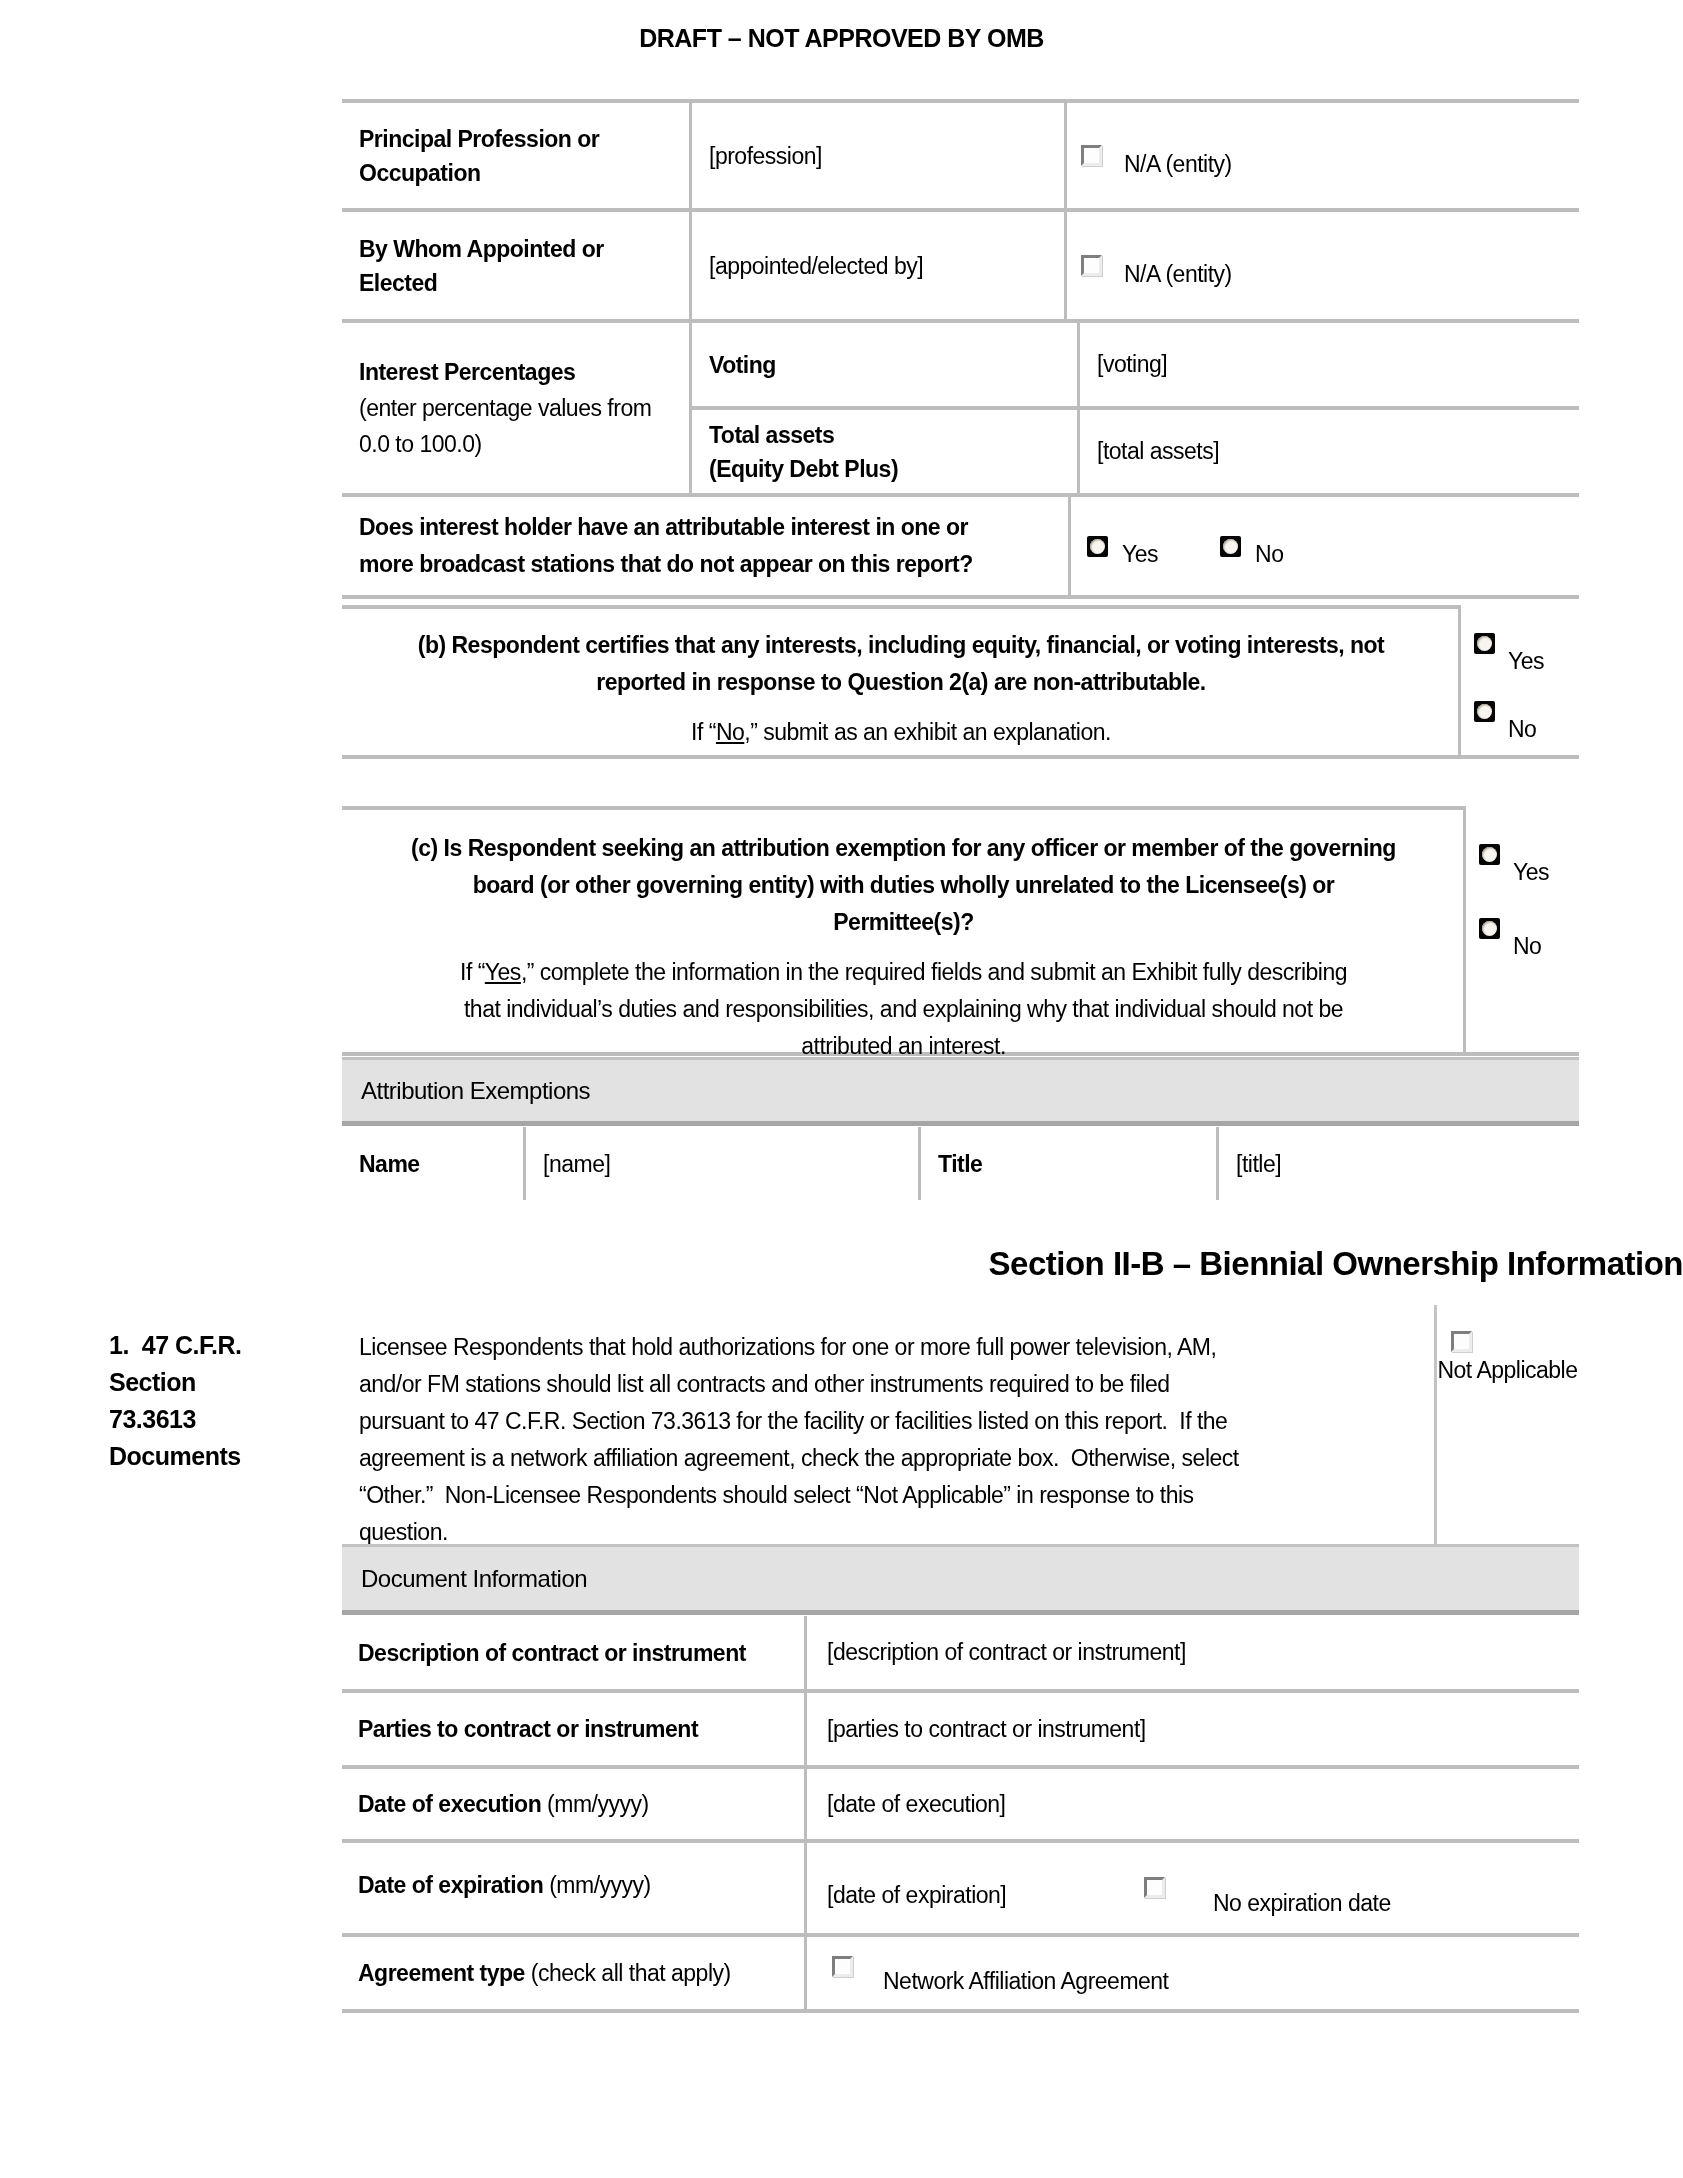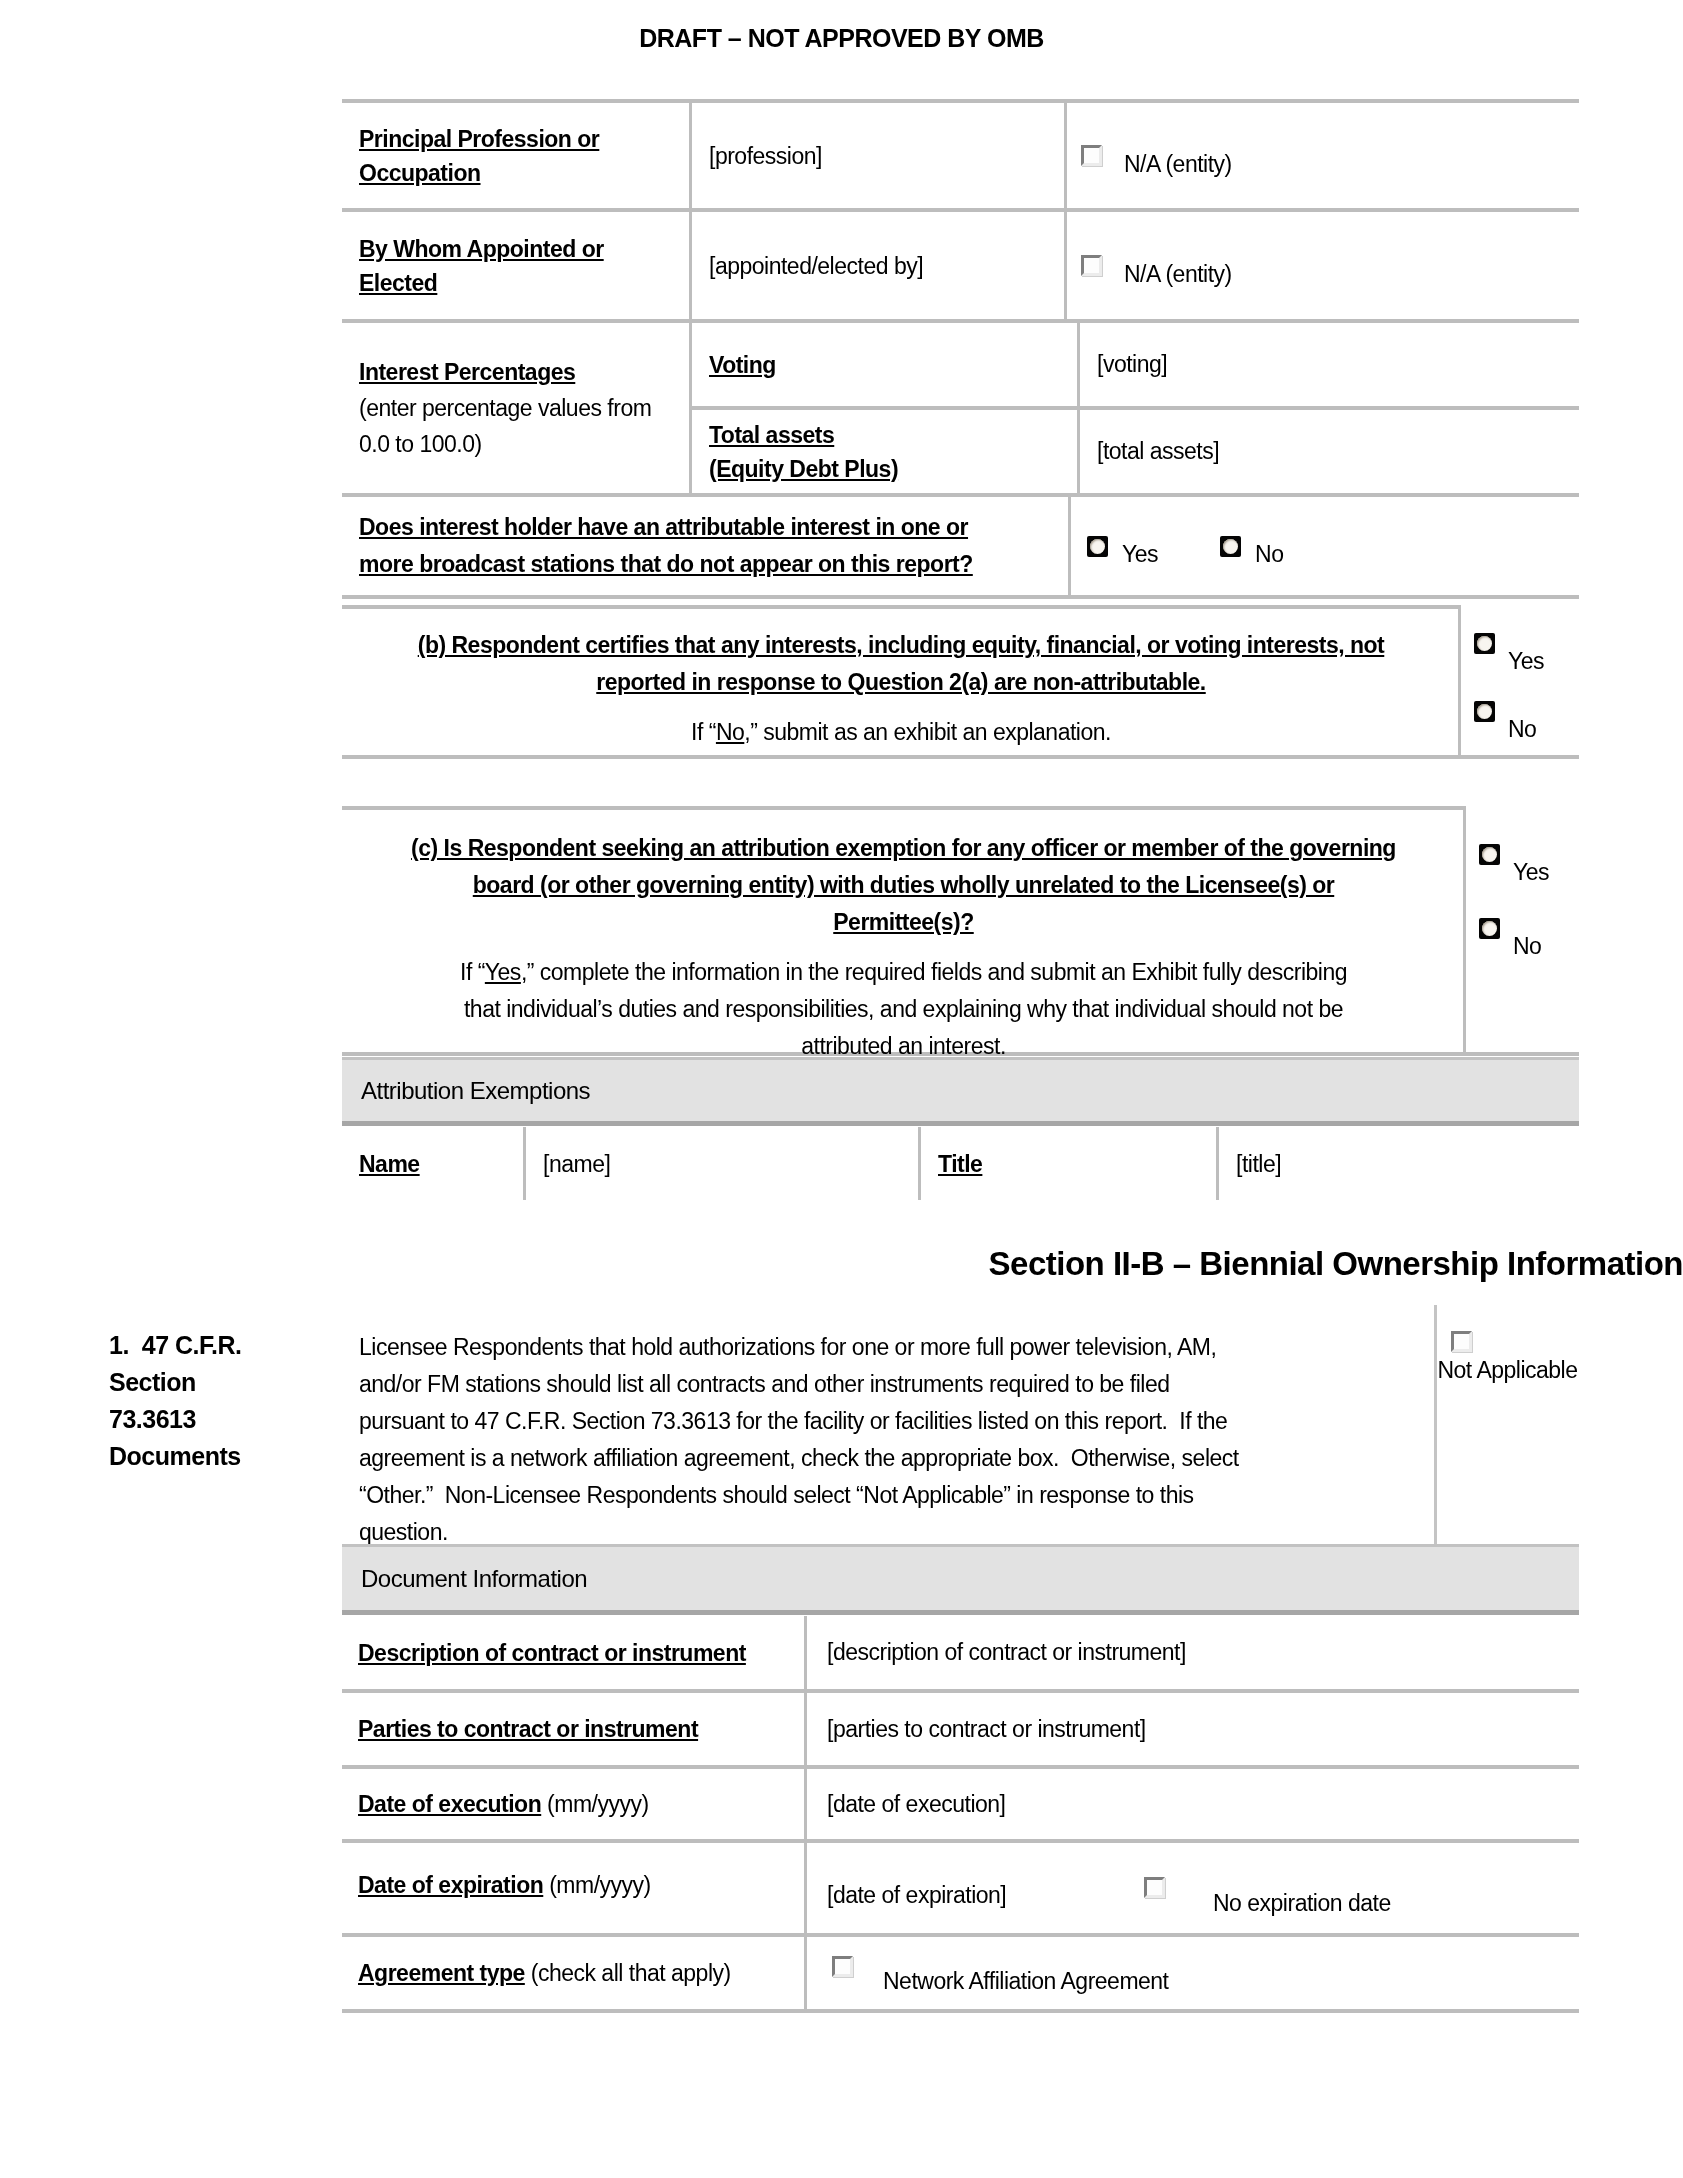--- a/index.html
+++ b/index.html
@@ -3,21 +3,21 @@
 <meta charset="utf-8">
 <style>
   * { margin:0; padding:0; box-sizing:border-box; }
   html,body { background:#ffffff; }
   .page {
     position:relative; width:1683px; height:2178px; background:#fff;
     font-family:"Liberation Sans","DejaVu Sans",sans-serif;
     color:#000; font-size:23px; letter-spacing:-0.5px; overflow:hidden;
   }
   .abs { position:absolute; }
-  .b { font-weight:bold;text-decoration:underline; }
+  .b { font-weight:bold; }
   .u { text-decoration:underline; }
   .pre { white-space:pre-line; }
 
   
   .draft { top:24px; left:0; width:1683px; text-align:center; font-weight:bold; font-size:25px; }
   .row { display:flex; border-top:4px solid #bdbdbd; }
   .row:first-child { border-top:none; }
   .cell { display:flex; align-items:center; padding:0 17px; line-height:34px; }
 
   

